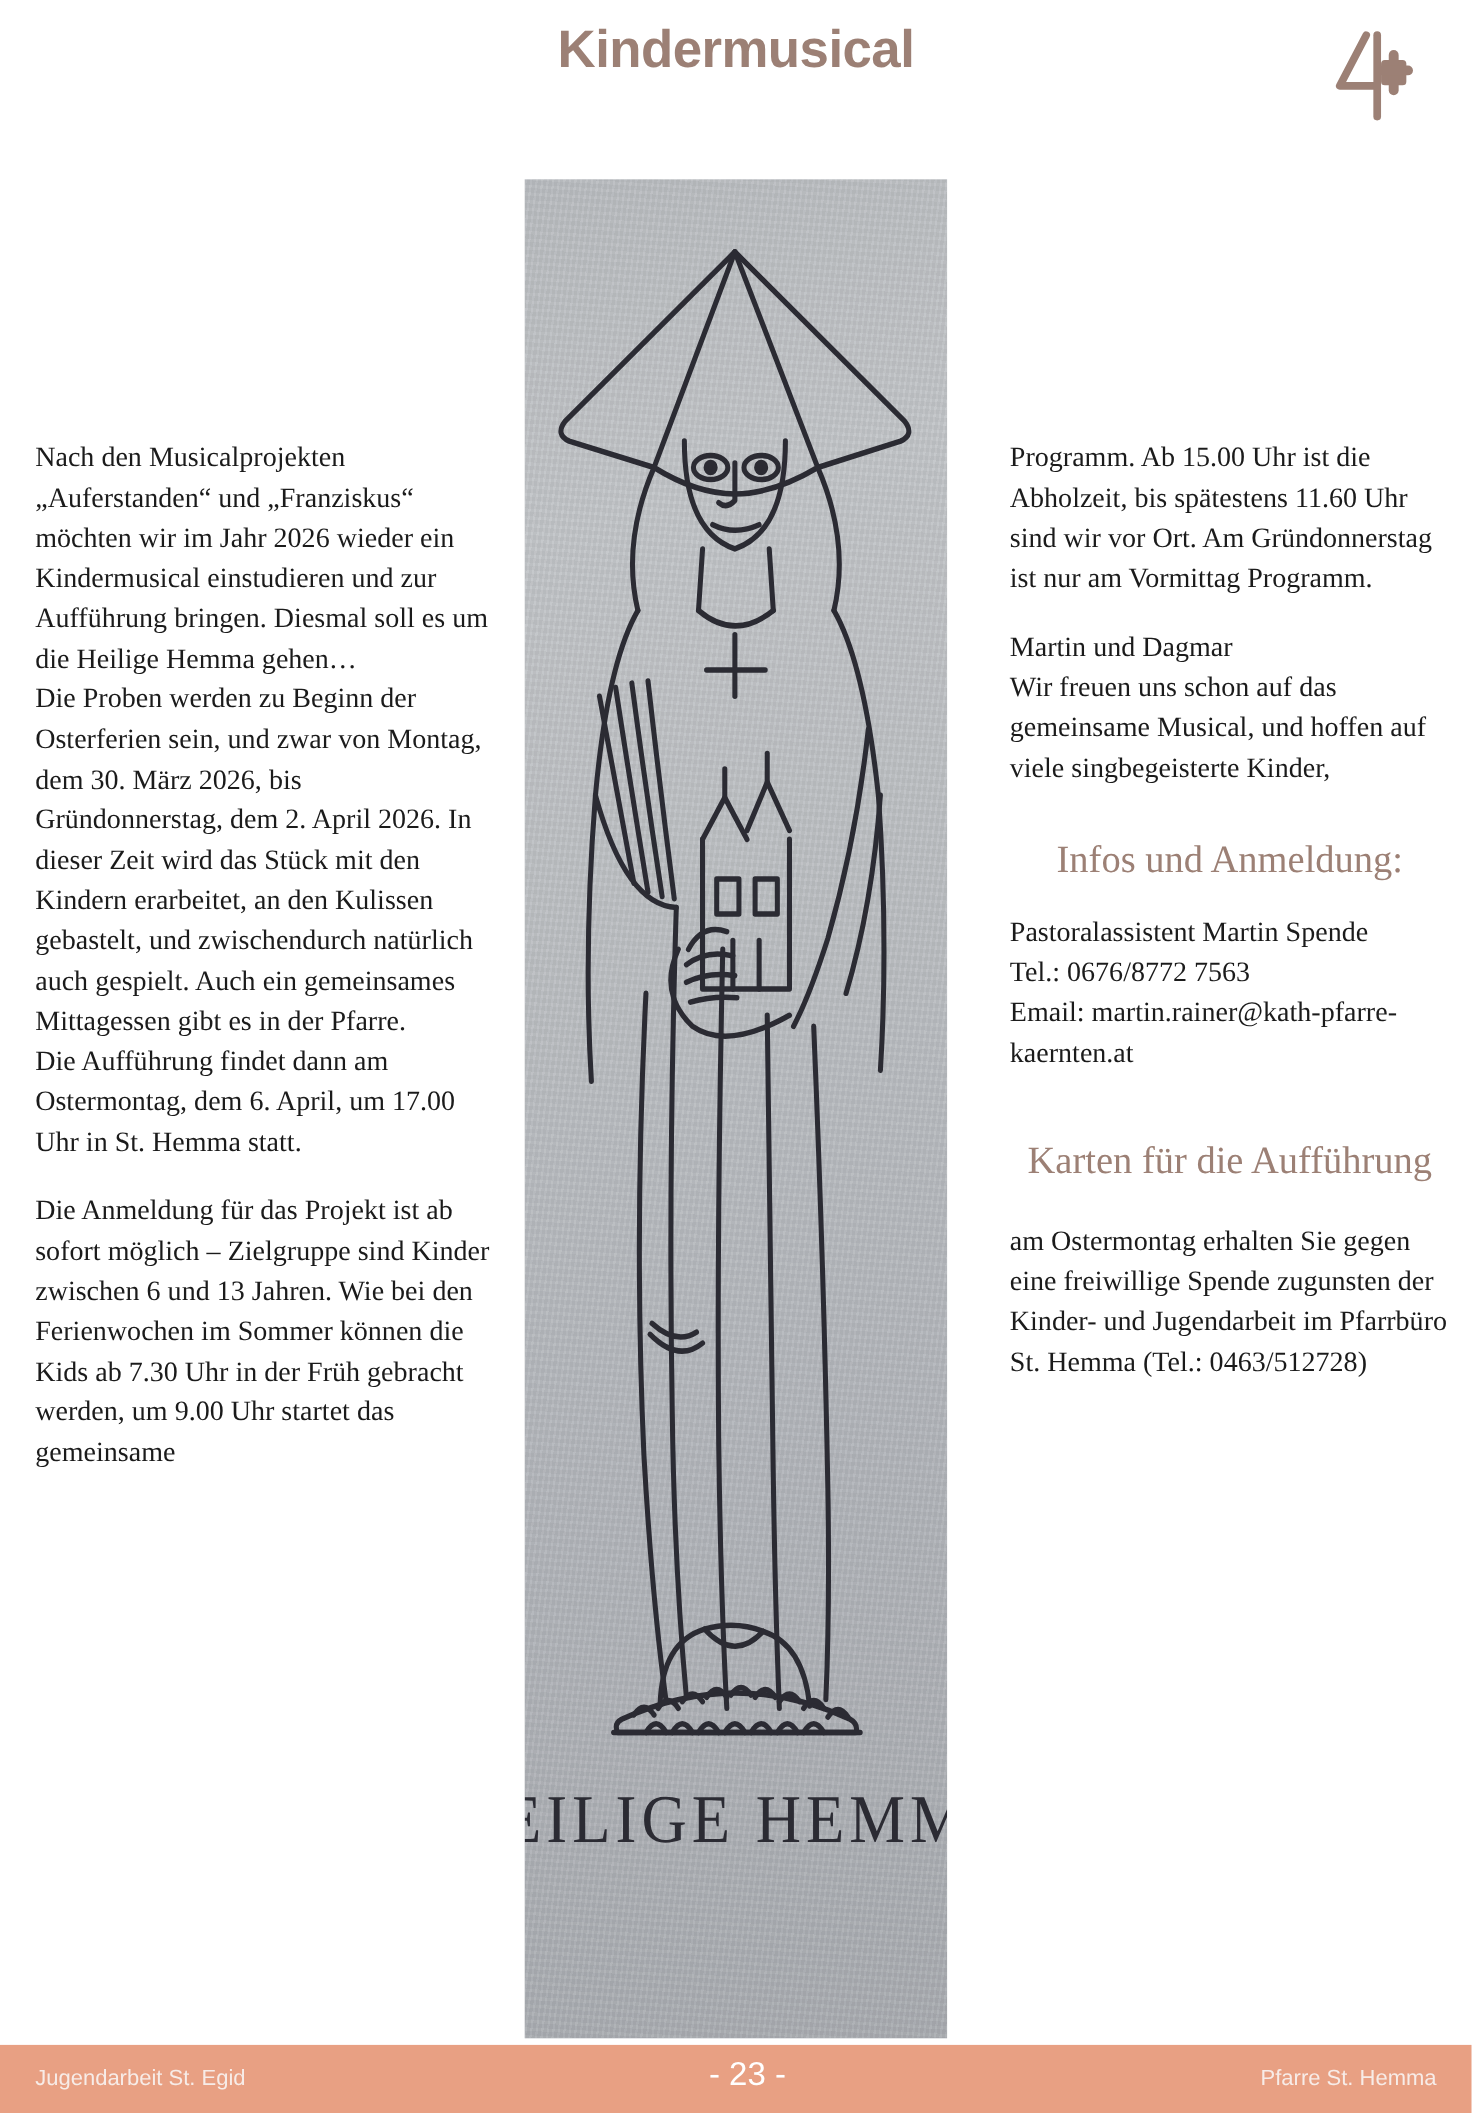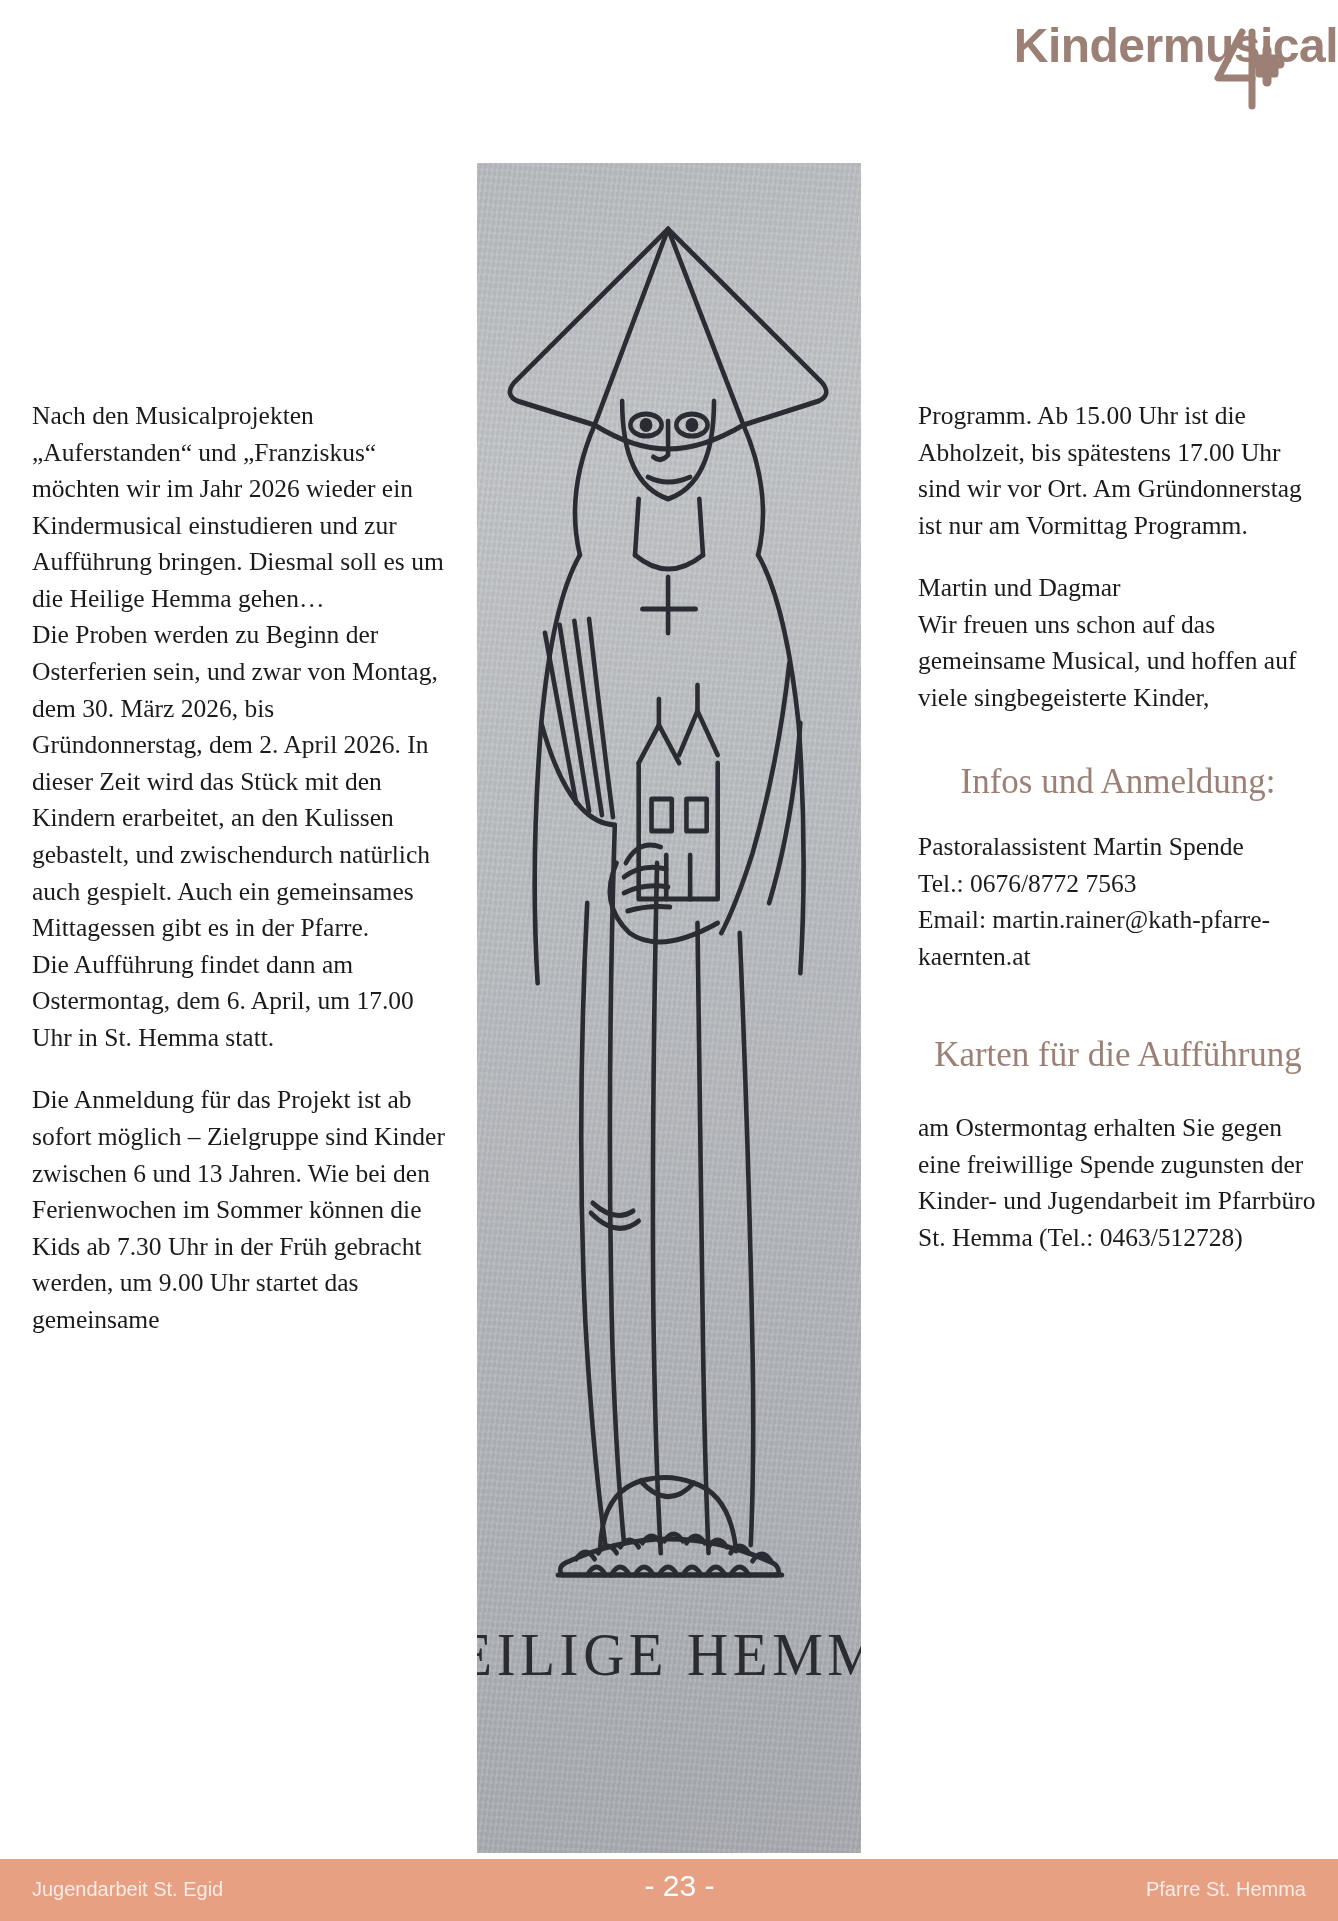--- a/index.html
+++ b/index.html
@@ -20,21 +20,21 @@
   
   .header {
     position: absolute;
     top: 0; left: 0; right: 0;
     height: 150px;
   }
   .page-title {
     position: absolute;
     top: 18px;
     left: 0; right: 0;
-    text-align: right;
+    text-align: center;
     font-family: "Liberation Sans", sans-serif;
     font-weight: bold;
     font-size: 48px;
     color: #9c8075;
     letter-spacing: -0.5px;
   }
   .logo {
     position: absolute;
     top: 28px;
     right: 52px;
@@ -235,21 +235,21 @@
 
   <div class="col-left">
     <p>Nach den Musicalprojekten „Auferstanden“ und „Franziskus“ möchten wir im Jahr 2026 wieder ein Kindermusical einstudieren und zur Aufführung bringen. Diesmal soll es um die Heilige Hemma gehen…</p>
     <p>Die Proben werden zu Beginn der Osterferien sein, und zwar von Montag, dem 30. März 2026, bis Gründonnerstag, dem 2. April 2026. In dieser Zeit wird das Stück mit den Kindern erarbeitet, an den Kulissen gebastelt, und zwischendurch natürlich auch gespielt. Auch ein gemeinsames Mittagessen gibt es in der Pfarre.</p>
     <p>Die Aufführung findet dann am Ostermontag, dem 6. April, um 17.00 Uhr in St. Hemma statt.</p>
     <div class="gap"></div>
     <p>Die Anmeldung für das Projekt ist ab sofort möglich – Zielgruppe sind Kinder zwischen 6 und 13 Jahren. Wie bei den Ferienwochen im Sommer können die Kids ab 7.30 Uhr in der Früh gebracht werden, um 9.00 Uhr startet das gemeinsame</p>
   </div>
 
   <div class="col-right">
-    <p>Programm. Ab 15.00 Uhr ist die Abholzeit, bis spätestens 17.00 Uhr sind wir vor Ort. Am Gründonnerstag ist nur am Vormittag Programm.</p>
+    <p>Programm. Ab 15.00 Uhr ist die Abholzeit, bis spätestens 11.60 Uhr sind wir vor Ort. Am Gründonnerstag ist nur am Vormittag Programm.</p>
     <div class="gap"></div>
     <p>Martin und Dagmar</p>
     <p>Wir freuen uns schon auf das gemeinsame Musical, und hoffen auf viele singbegeisterte Kinder,</p>
 
     <div style="height:44px"></div>
     <p class="sub-head">Infos und Anmeldung:</p>
     <div style="height:26px"></div>
     <p>Pastoralassistent Martin Spende</p>
     <p>Tel.: 0676/8772 7563</p>
     <p>Email: martin.rainer@kath-pfarre-kaernten.at</p>

